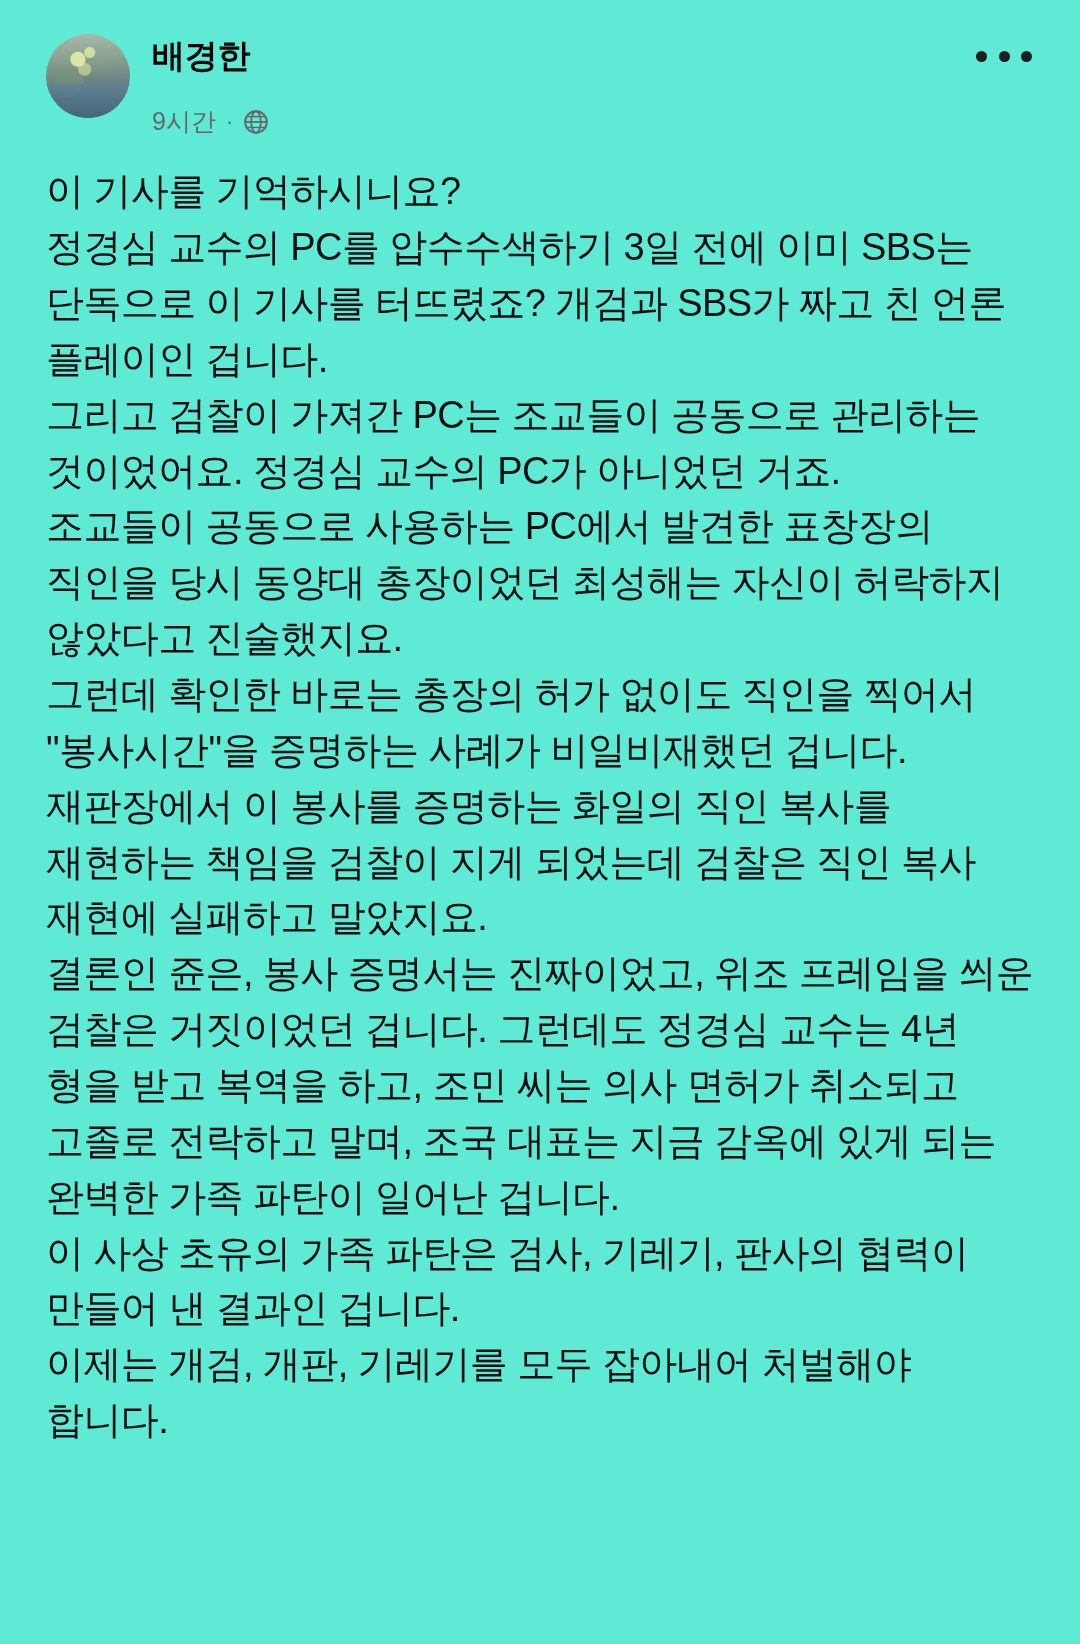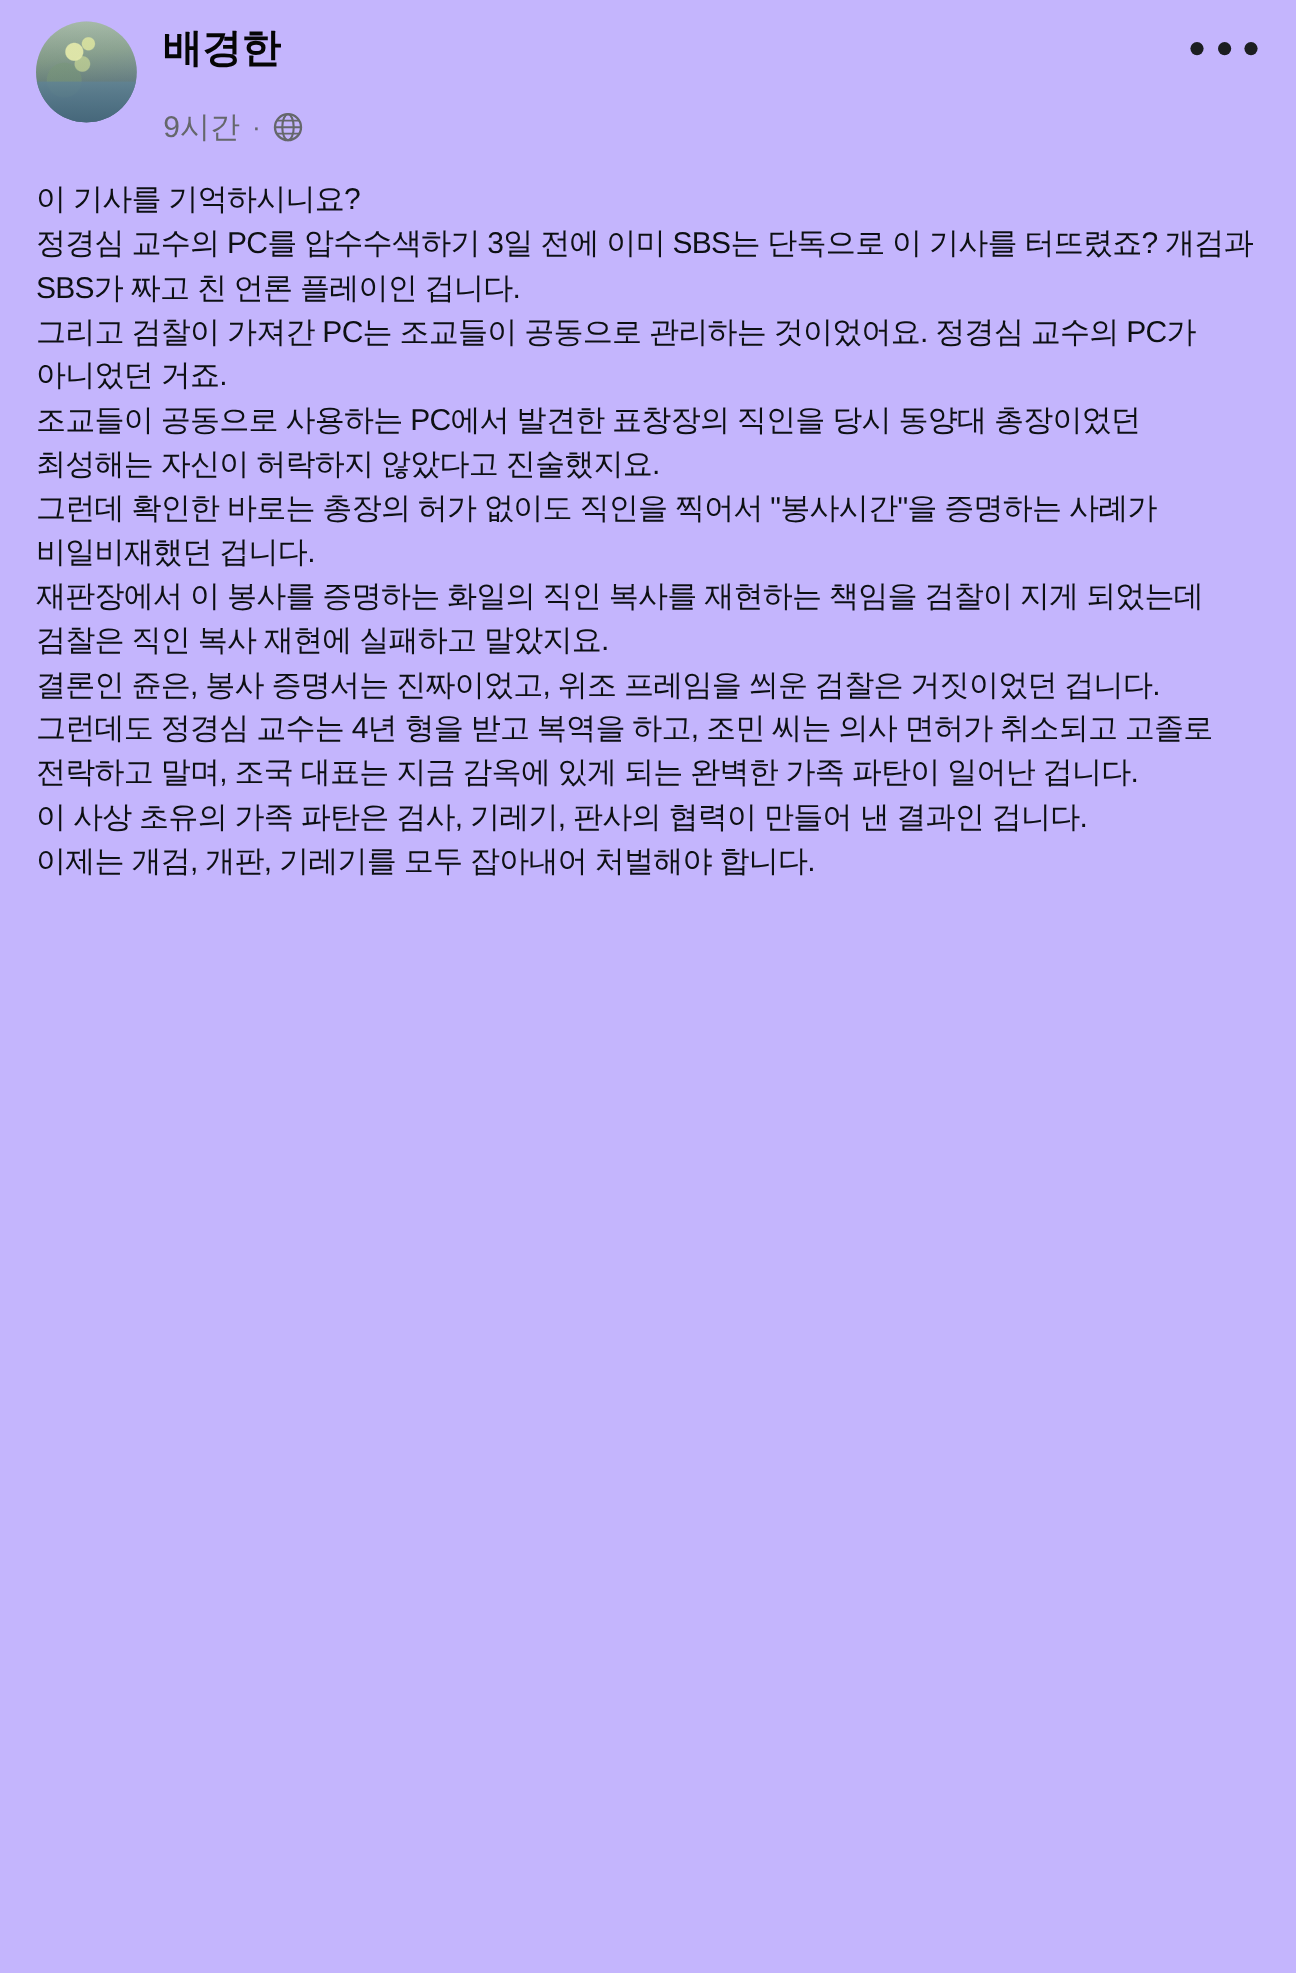--- a/index.html
+++ b/index.html
@@ -12,22 +12,22 @@
     height: 1644px;
     font-family: "Liberation Sans", "DejaVu Sans", sans-serif;
     color: #111418;
     overflow: hidden;
   }
 
   .post {
     width: 1080px;
     height: 1644px;
     box-sizing: border-box;
-    padding: 0;
-    background: #c4b5fd;
+    padding: 16px;
+    background: #5eead4;
     position: relative;
   }
 
   
   .post-header {
     display: flex;
     align-items: flex-start;
     padding: 18px 26px 10px 30px;
     box-sizing: border-box;
     position: relative;
@@ -111,21 +111,21 @@
     display: block;
   }
 
   
   .post-body {
     padding: 16px 30px 0 30px;
     box-sizing: border-box;
   }
   .post-body p {
     margin: 0;
-    font-size: 25px;
+    font-size: 38px;
     line-height: 1.47;
     color: #0d1013;
     letter-spacing: -0.6px;
     word-break: keep-all;
     font-weight: 400;
   }
 </style>
 </head>
 <body>
 

